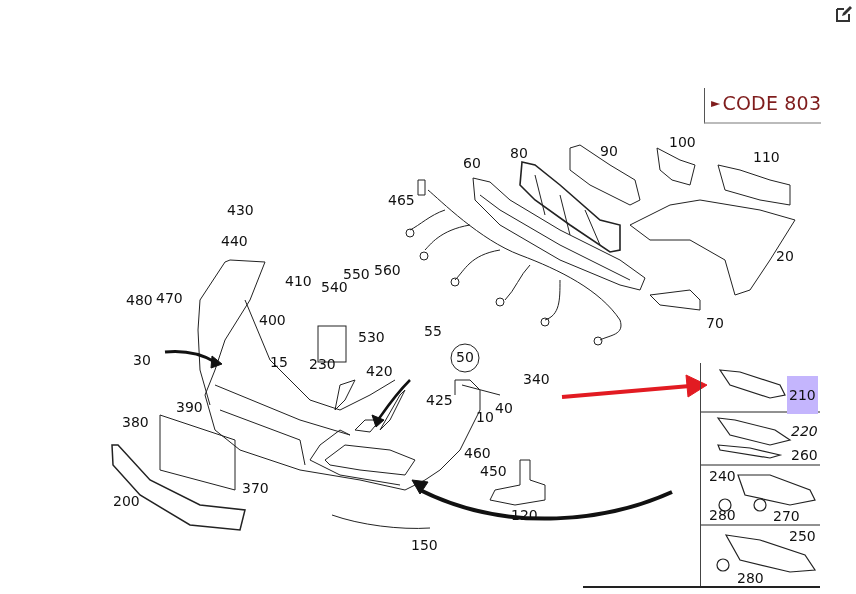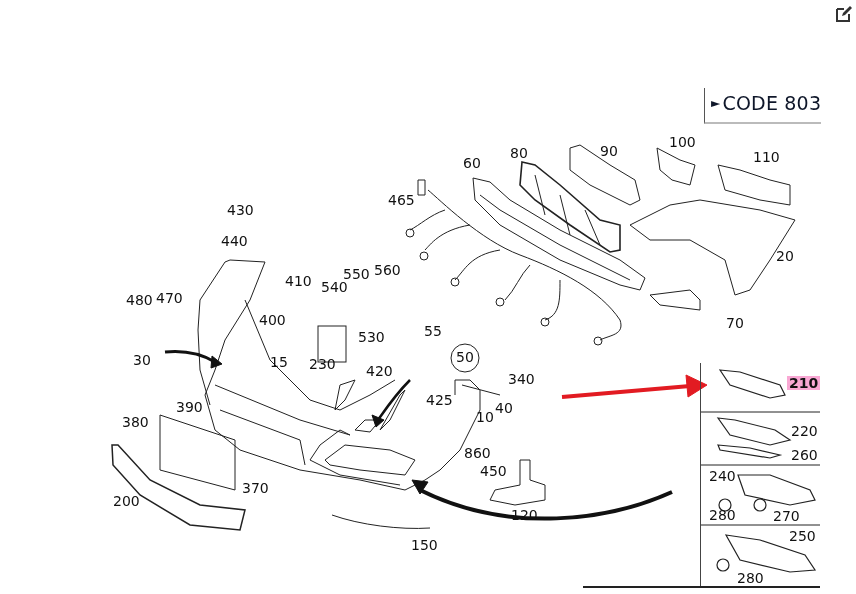--- a/index.html
+++ b/index.html
@@ -1,24 +1,24 @@
 <!DOCTYPE html>
 <html><head>
 <meta charset="utf-8">
 <style>
   html,body{margin:0;padding:0;background:#ffffff;}
   body{width:856px;height:594px;position:relative;overflow:hidden;font-family:"DejaVu Sans","Liberation Sans",sans-serif;}
   .edit-btn{position:absolute;left:834px;top:4px;width:20px;height:20px;cursor:pointer;}
   .code-box{position:absolute;left:704px;top:88px;width:116px;height:34px;border-left:1px solid #555;border-bottom:2px solid #bbb;}
-  .code-label{position:absolute;left:6px;top:4px;font-size:19px;color:#0f172a;letter-spacing:0.2px;white-space:nowrap;}
+  .code-label{position:absolute;left:6px;top:4px;font-size:19px;color:#7f1d1d;letter-spacing:0.2px;white-space:nowrap;}
   .code-label .arr{font-size:12px;margin-right:2px;vertical-align:3px;}
   .lbl{position:absolute;font-size:14px;color:#111;white-space:nowrap;line-height:1;}
   svg.diagram{position:absolute;left:0;top:0;}
   .side-panel{position:absolute;left:700px;top:363px;width:120px;height:224px;border-left:1px solid #444;}
-  .hl{background:#f9a8d4;padding:0 2px;font-weight:bold;}
+  .hl{background:#c4b5fd;padding:12px 2px;}
   .baseline{position:absolute;left:583px;top:586px;width:237px;height:2px;background:#222;}
 </style>
 </head>
 <body>
 
 <div class="edit-btn">
   <svg width="20" height="20" viewBox="0 0 20 20">
     <path d="M3 5 h7 M3 5 v12 h12 v-7" fill="none" stroke="#333" stroke-width="2"></path>
     <path d="M8 12 l1-3 7-7 2 2-7 7z" fill="#333"></path>
   </svg>
@@ -127,49 +127,49 @@
 <div class="baseline"></div>
 
 <span class="lbl" style="left:476px;top:410px;">10</span>
 <span class="lbl" style="left:270px;top:355px;">15</span>
 <span class="lbl" style="left:776px;top:249px;">20</span>
 <span class="lbl" style="left:133px;top:353px;text-align:center;">30</span>
 <span class="lbl" style="left:495px;top:401px;text-align:right;">40</span>
 <span class="lbl" style="left:456px;top:350px;">50</span>
 <span class="lbl" style="left:424px;top:324px;">55</span>
 <span class="lbl" style="left:463px;top:156px;">60</span>
-<span class="lbl" style="left:706px;top:316px;margin-left:20px;">70</span>
+<span class="lbl" style="left:706px;top:316px;">70</span>
 <span class="lbl" style="left:510px;top:146px;">80</span>
 <span class="lbl" style="left:600px;top:144px;">90</span>
 <span class="lbl" style="left:669px;top:135px;">100</span>
 <span class="lbl" style="left:753px;top:150px;">110</span>
 <span class="lbl" style="left:511px;top:508px;">120</span>
 <span class="lbl" style="left:411px;top:538px;">150</span>
 <span class="lbl" style="left:113px;top:494px;">200</span>
-<span class="lbl" style="left:508px;top:372px;">340</span>
+<span class="lbl" style="left:523px;top:372px;">340</span>
 <span class="lbl" style="left:242px;top:481px;">370</span>
 <span class="lbl" style="left:122px;top:415px;">380</span>
 <span class="lbl" style="left:176px;top:400px;">390</span>
 <span class="lbl" style="left:259px;top:313px;">400</span>
 <span class="lbl" style="left:285px;top:274px;">410</span>
 <span class="lbl" style="left:366px;top:364px;">420</span>
 <span class="lbl" style="left:426px;top:393px;">425</span>
 <span class="lbl" style="left:227px;top:203px;">430</span>
 <span class="lbl" style="left:221px;top:234px;">440</span>
 <span class="lbl" style="left:480px;top:464px;">450</span>
-<span class="lbl" style="left:464px;top:446px;">860</span>
+<span class="lbl" style="left:464px;top:446px;">460</span>
 <span class="lbl" style="left:388px;top:164px;margin-top:29px;">465</span>
 <span class="lbl" style="left:156px;top:291px;">470</span>
 <span class="lbl" style="left:126px;top:293px;">480</span>
 <span class="lbl" style="left:309px;top:357px;">230</span>
 <span class="lbl" style="left:358px;top:330px;">530</span>
 <span class="lbl" style="left:321px;top:280px;">540</span>
 <span class="lbl" style="left:343px;top:267px;">550</span>
 <span class="lbl" style="left:374px;top:263px;">560</span>
 
 <span class="lbl hl" style="left:787px;top:376px;">210</span>
-<span class="lbl" style="left:791px;top:424px;">220</span>
+<span class="lbl" style="left:791px;top:424px;font-style:italic;">220</span>
 <span class="lbl" style="left:791px;top:448px;">260</span>
 <span class="lbl" style="left:709px;top:469px;">240</span>
 <span class="lbl" style="left:709px;top:508px;">280</span>
 <span class="lbl" style="left:773px;top:509px;">270</span>
 <span class="lbl" style="left:789px;top:529px;">250</span>
 <span class="lbl" style="left:737px;top:571px;">280</span>
 
 </body></html>

